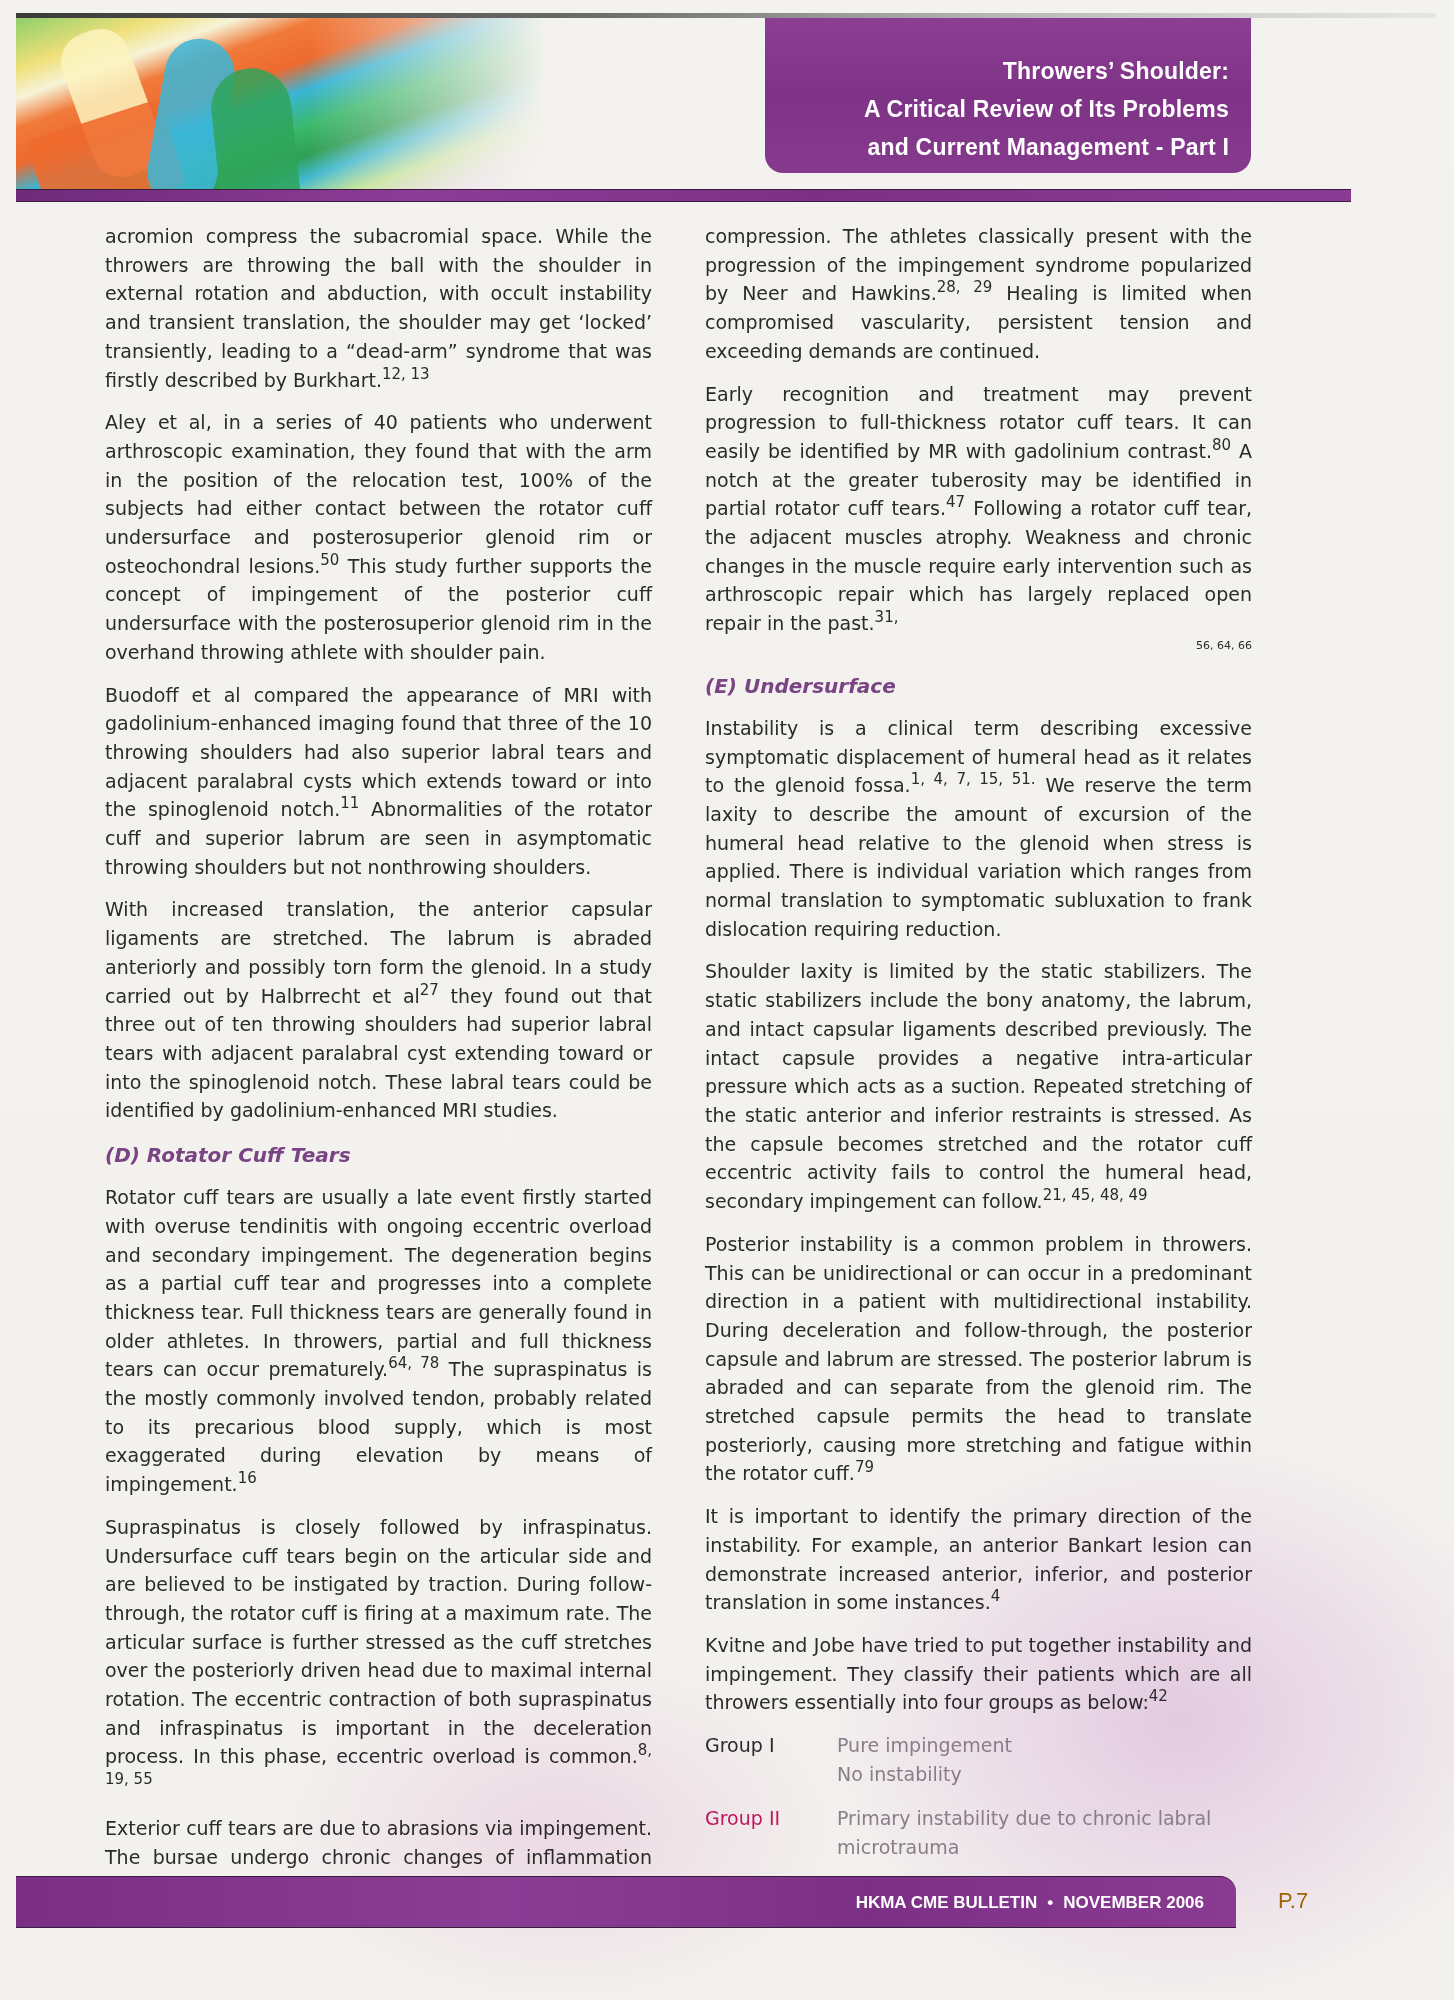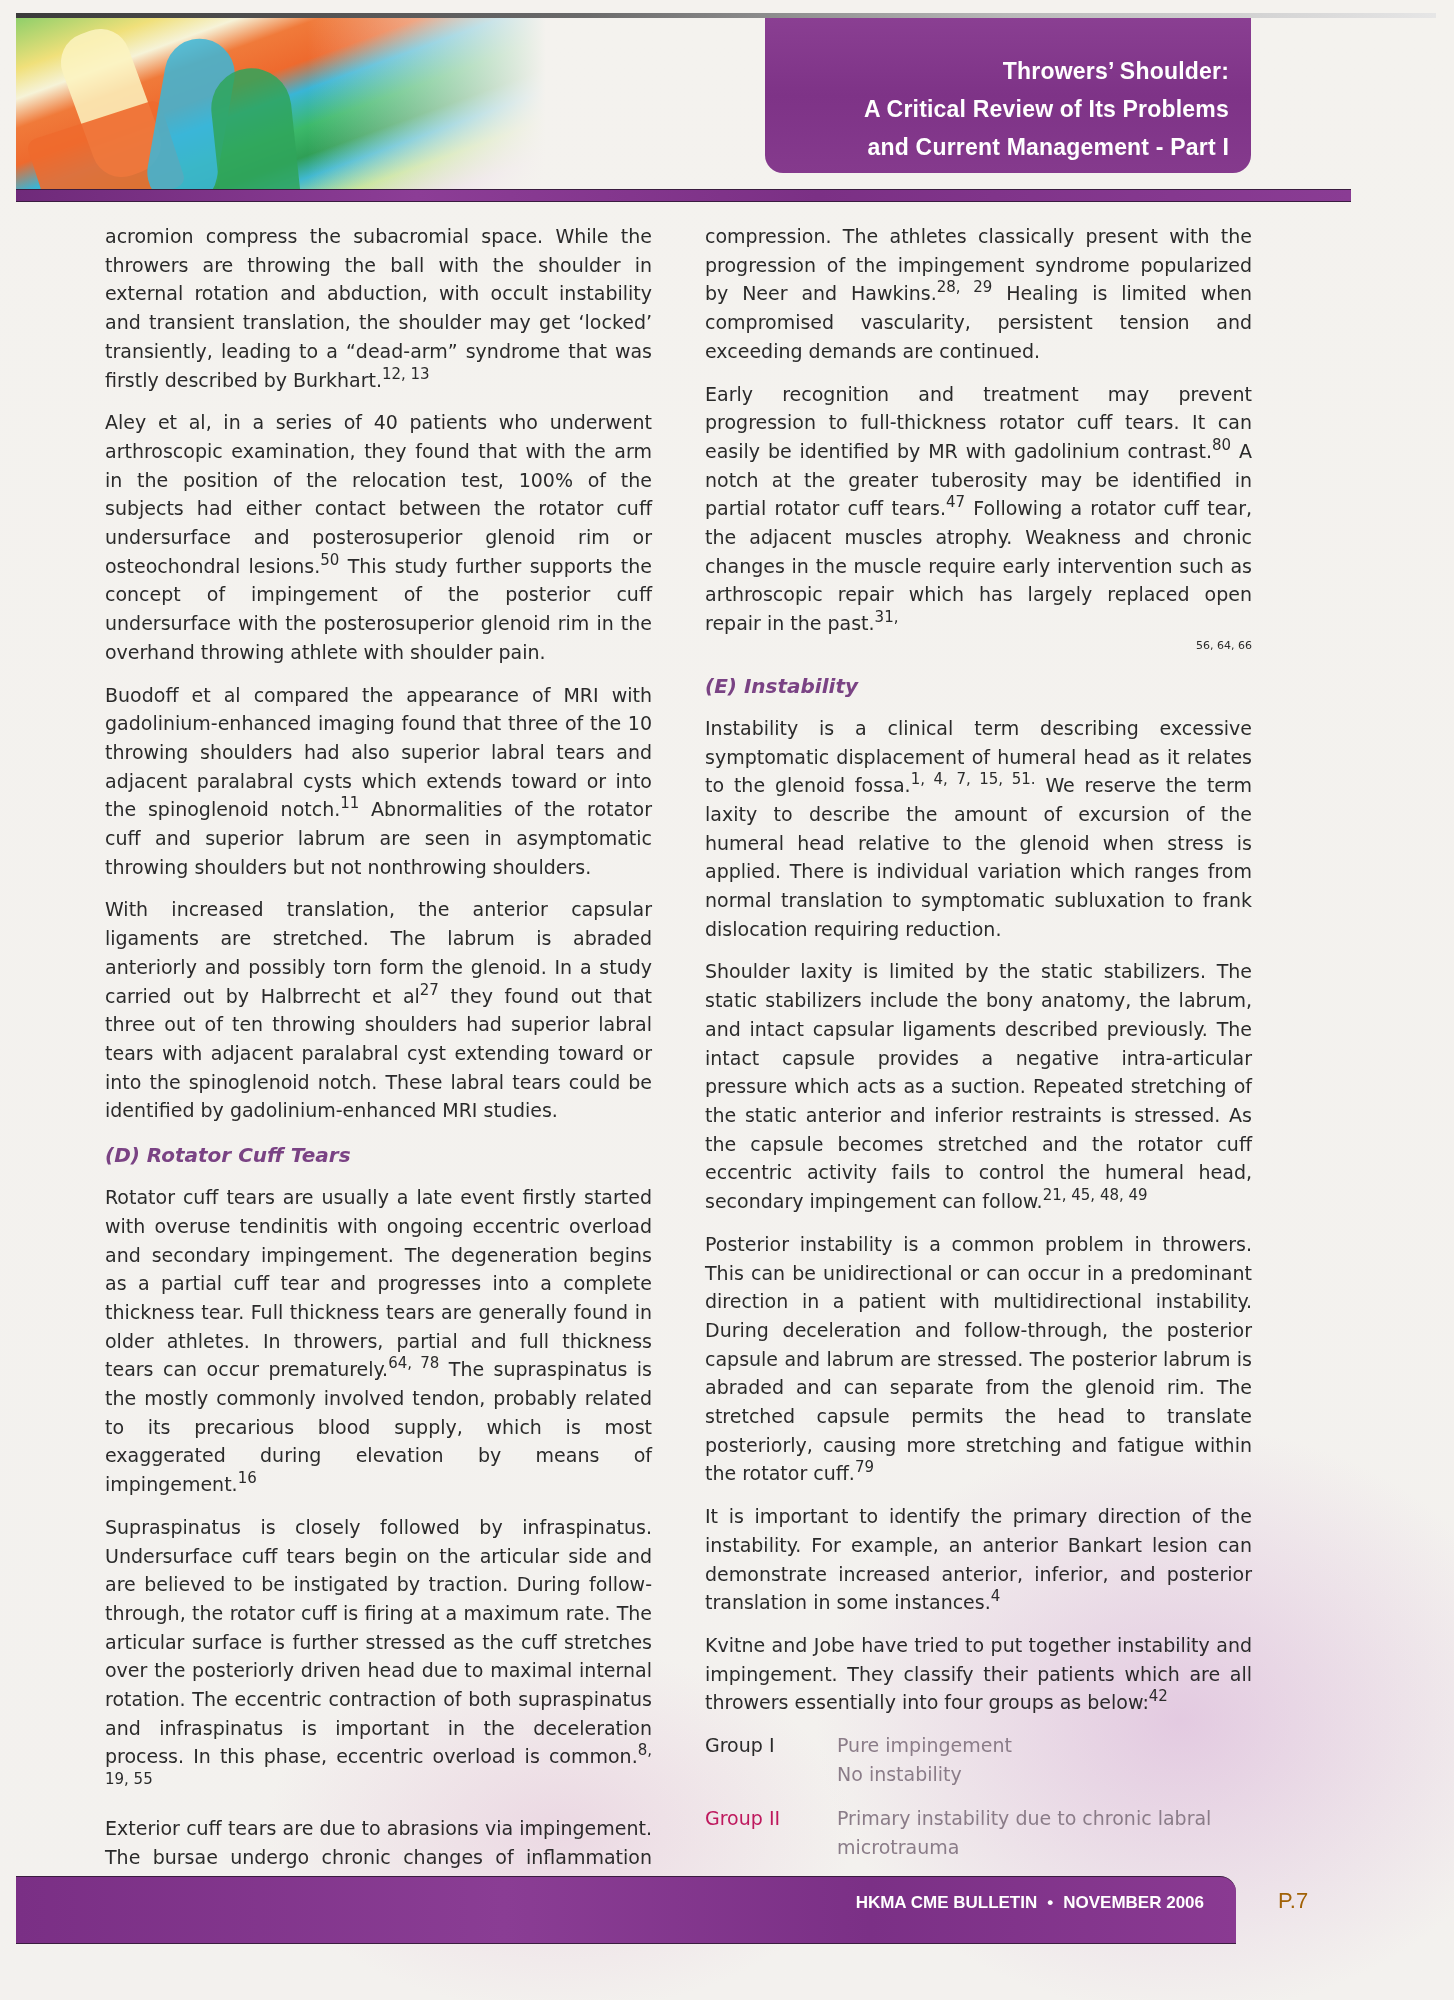--- a/index.html
+++ b/index.html
@@ -56,21 +56,21 @@
   .section-head {
     font-style:italic; font-weight:bold; color:#7a4384;
     font-size:20px; line-height:28px; margin:16px 0 14px 0; text-align:left;
   }
   .ref-tail { display:block; font-size:11px; line-height:16px; text-align:right; margin-top:0; }
   .group-table { display:grid; grid-template-columns:132px 1fr; row-gap:16px; text-align:left; }
   .group-label { color:#2a2a2a; }
   .group-desc { color:#8a7c88; }
   .group-label.faded { color:#be185d; }
   .footer-bar {
-    position:absolute; left:16px; top:1876px; width:1220px; height:68px;
+    position:absolute; left:16px; top:1876px; width:1220px; height:52px;
     background:linear-gradient(90deg,#7a2f85,#8a3d94 40%,#7b3086 70%,#8a3a92);
     border-radius:0 16px 0 0;
     border-top:1px solid #3a1c3f; border-bottom:1px solid #3a1c3f;
     color:#ffffff; box-sizing:border-box; text-align:right; padding-right:32px;
     font-family:"Liberation Sans", sans-serif; font-weight:bold; font-size:17px; line-height:52px;
   }
   .footer-bar .sep { margin:0 10px; }
   .page-num {
     position:absolute; left:1278px; top:1888px;
     font-family:"Liberation Sans", sans-serif; font-size:22px; color:#a16207;
@@ -104,21 +104,21 @@
   <p><span>With increased translation, the anterior capsular ligaments are stretched. The labrum is abraded anteriorly and possibly torn form the glenoid. In a study carried out by Halbrrecht et al</span><sup>27</sup><span> they found out that three out of ten throwing shoulders had superior labral tears with adjacent paralabral cyst extending toward or into the spinoglenoid notch. These labral tears could be identified by gadolinium-enhanced MRI studies.</span></p>
   <div class="section-head">(D) Rotator Cuff Tears</div>
   <p><span>Rotator cuff tears are usually a late event firstly started with overuse tendinitis with ongoing eccentric overload and secondary impingement. The degeneration begins as a partial cuff tear and progresses into a complete thickness tear. Full thickness tears are generally found in older athletes. In throwers, partial and full thickness tears can occur prematurely.</span><sup>64, 78</sup><span> The supraspinatus is the mostly commonly involved tendon, probably related to its precarious blood supply, which is most exaggerated during elevation by means of impingement.</span><sup>16</sup></p>
   <p><span>Supraspinatus is closely followed by infraspinatus. Undersurface cuff tears begin on the articular side and are believed to be instigated by traction. During follow-through, the rotator cuff is firing at a maximum rate. The articular surface is further stressed as the cuff stretches over the posteriorly driven head due to maximal internal rotation. The eccentric contraction of both supraspinatus and infraspinatus is important in the deceleration process. In this phase, eccentric overload is common.</span><sup>8, 19, 55</sup></p>
   <p><span>Exterior cuff tears are due to abrasions via impingement. The bursae undergo chronic changes of inflammation and</span></p>
 </div>
 
 <div class="col right">
   <p><span>compression. The athletes classically present with the progression of the impingement syndrome popularized by Neer and Hawkins.</span><sup>28, 29</sup><span> Healing is limited when compromised vascularity, persistent tension and exceeding demands are continued.</span></p>
   <p style="margin-bottom:4px"><span>Early recognition and treatment may prevent progression to full-thickness rotator cuff tears. It can easily be identified by MR with gadolinium contrast.</span><sup>80</sup><span> A notch at the greater tuberosity may be identified in partial rotator cuff tears.</span><sup>47</sup><span> Following a rotator cuff tear, the adjacent muscles atrophy. Weakness and chronic changes in the muscle require early intervention such as arthroscopic repair which has largely replaced open repair in the past.</span><sup>31,</sup><span class="ref-tail">56, 64, 66</span></p>
-  <div class="section-head" style="margin-top:18px">(E) Instability</div>
+  <div class="section-head" style="margin-top:18px">(E) Undersurface</div>
   <p><span>Instability is a clinical term describing excessive symptomatic displacement of humeral head as it relates to the glenoid fossa.</span><sup>1, 4, 7, 15, 51.</sup><span> We reserve the term laxity to describe the amount of excursion of the humeral head relative to the glenoid when stress is applied. There is individual variation which ranges from normal translation to symptomatic subluxation to frank dislocation requiring reduction.</span></p>
   <p><span>Shoulder laxity is limited by the static stabilizers. The static stabilizers include the bony anatomy, the labrum, and intact capsular ligaments described previously. The intact capsule provides a negative intra-articular pressure which acts as a suction. Repeated stretching of the static anterior and inferior restraints is stressed. As the capsule becomes stretched and the rotator cuff eccentric activity fails to control the humeral head, secondary impingement can follow.</span><sup>21, 45, 48, 49</sup></p>
   <p><span>Posterior instability is a common problem in throwers. This can be unidirectional or can occur in a predominant direction in a patient with multidirectional instability. During deceleration and follow-through, the posterior capsule and labrum are stressed. The posterior labrum is abraded and can separate from the glenoid rim. The stretched capsule permits the head to translate posteriorly, causing more stretching and fatigue within the rotator cuff.</span><sup>79</sup></p>
   <p><span>It is important to identify the primary direction of the instability. For example, an anterior Bankart lesion can demonstrate increased anterior, inferior, and posterior translation in some instances.</span><sup>4</sup></p>
   <p><span>Kvitne and Jobe have tried to put together instability and impingement. They classify their patients which are all throwers essentially into four groups as below:</span><sup>42</sup></p>
   <div class="group-table">
     <div class="group-label">Group I</div>
     <div>
       <div class="group-desc">Pure impingement</div>
       <div class="group-desc">No instability</div>

